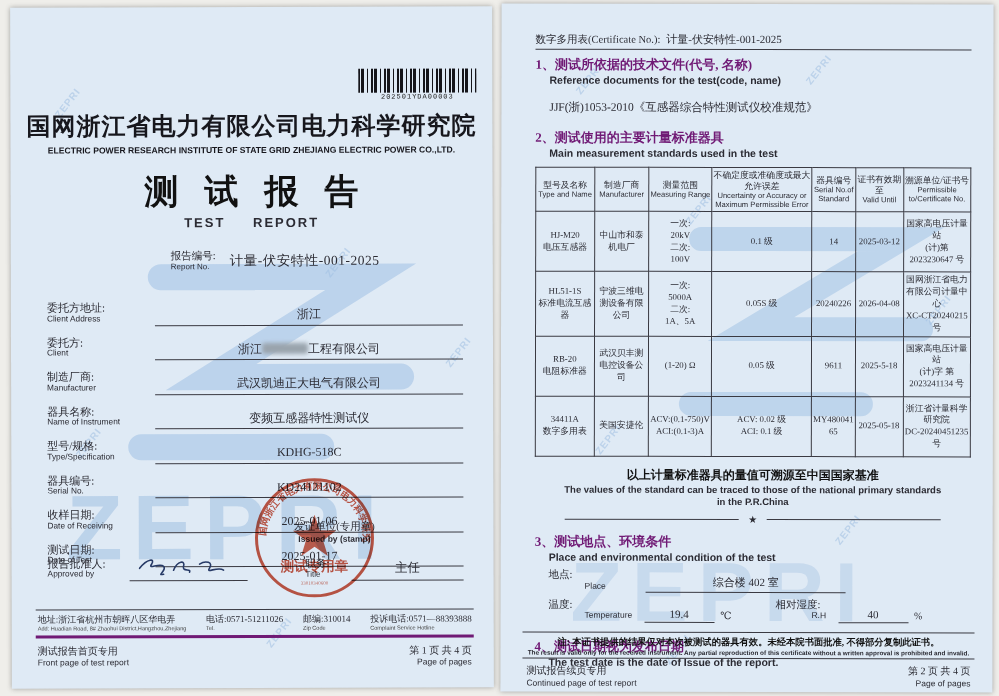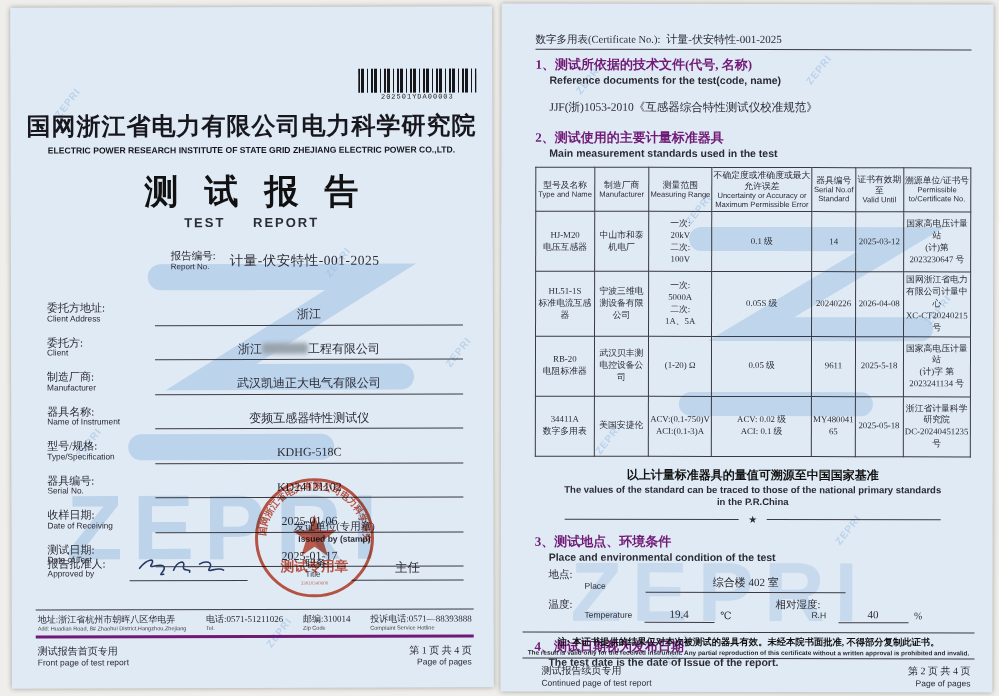--- a/index.html
+++ b/index.html
@@ -125,21 +125,21 @@
   .env-label .en { font-size:8.5px; display:block; line-height:1.15;
                    font-family:"Liberation Sans","DejaVu Sans",sans-serif;padding-left:36px; }
   .env-line { border-bottom:1px solid #3a3a42; text-align:center; font-size:11px; padding:0 8px 2px 8px; }
   .env-unit { font-size:10px; padding:0 4px 2px 6px; }
 
   .rfooter { position:absolute; left:22px; right:18px; top:628px; border-top:1px solid #3a3a42; }
   .note { text-align:center; padding:3px 0 2px 0; border-bottom:1px solid #3a3a42; }
   .note .cn { font-size:9.3px; font-weight:bold; display:block; color:#111; }
   .note .en { font-size:6.4px; font-weight:bold; display:block;
               font-family:"Liberation Sans","DejaVu Sans",sans-serif; }
-  .rfooter-row { display:flex; justify-content:space-between; padding:6px 4px 0 4px;margin-left:15px; }
+  .rfooter-row { display:flex; justify-content:space-between; padding:6px 4px 0 4px; }
 </style>
 </head>
 <body>
 
 <div class="page" id="left-page">
 
   <span class="wm-small" style="top:90px;left:40px">ZEPRI</span>
   <span class="wm-small" style="top:250px;left:310px">ZEPRI</span>
   <span class="wm-small" style="top:430px;left:60px">ZEPRI</span>
   <span class="wm-small" style="top:620px;left:250px">ZEPRI</span>

